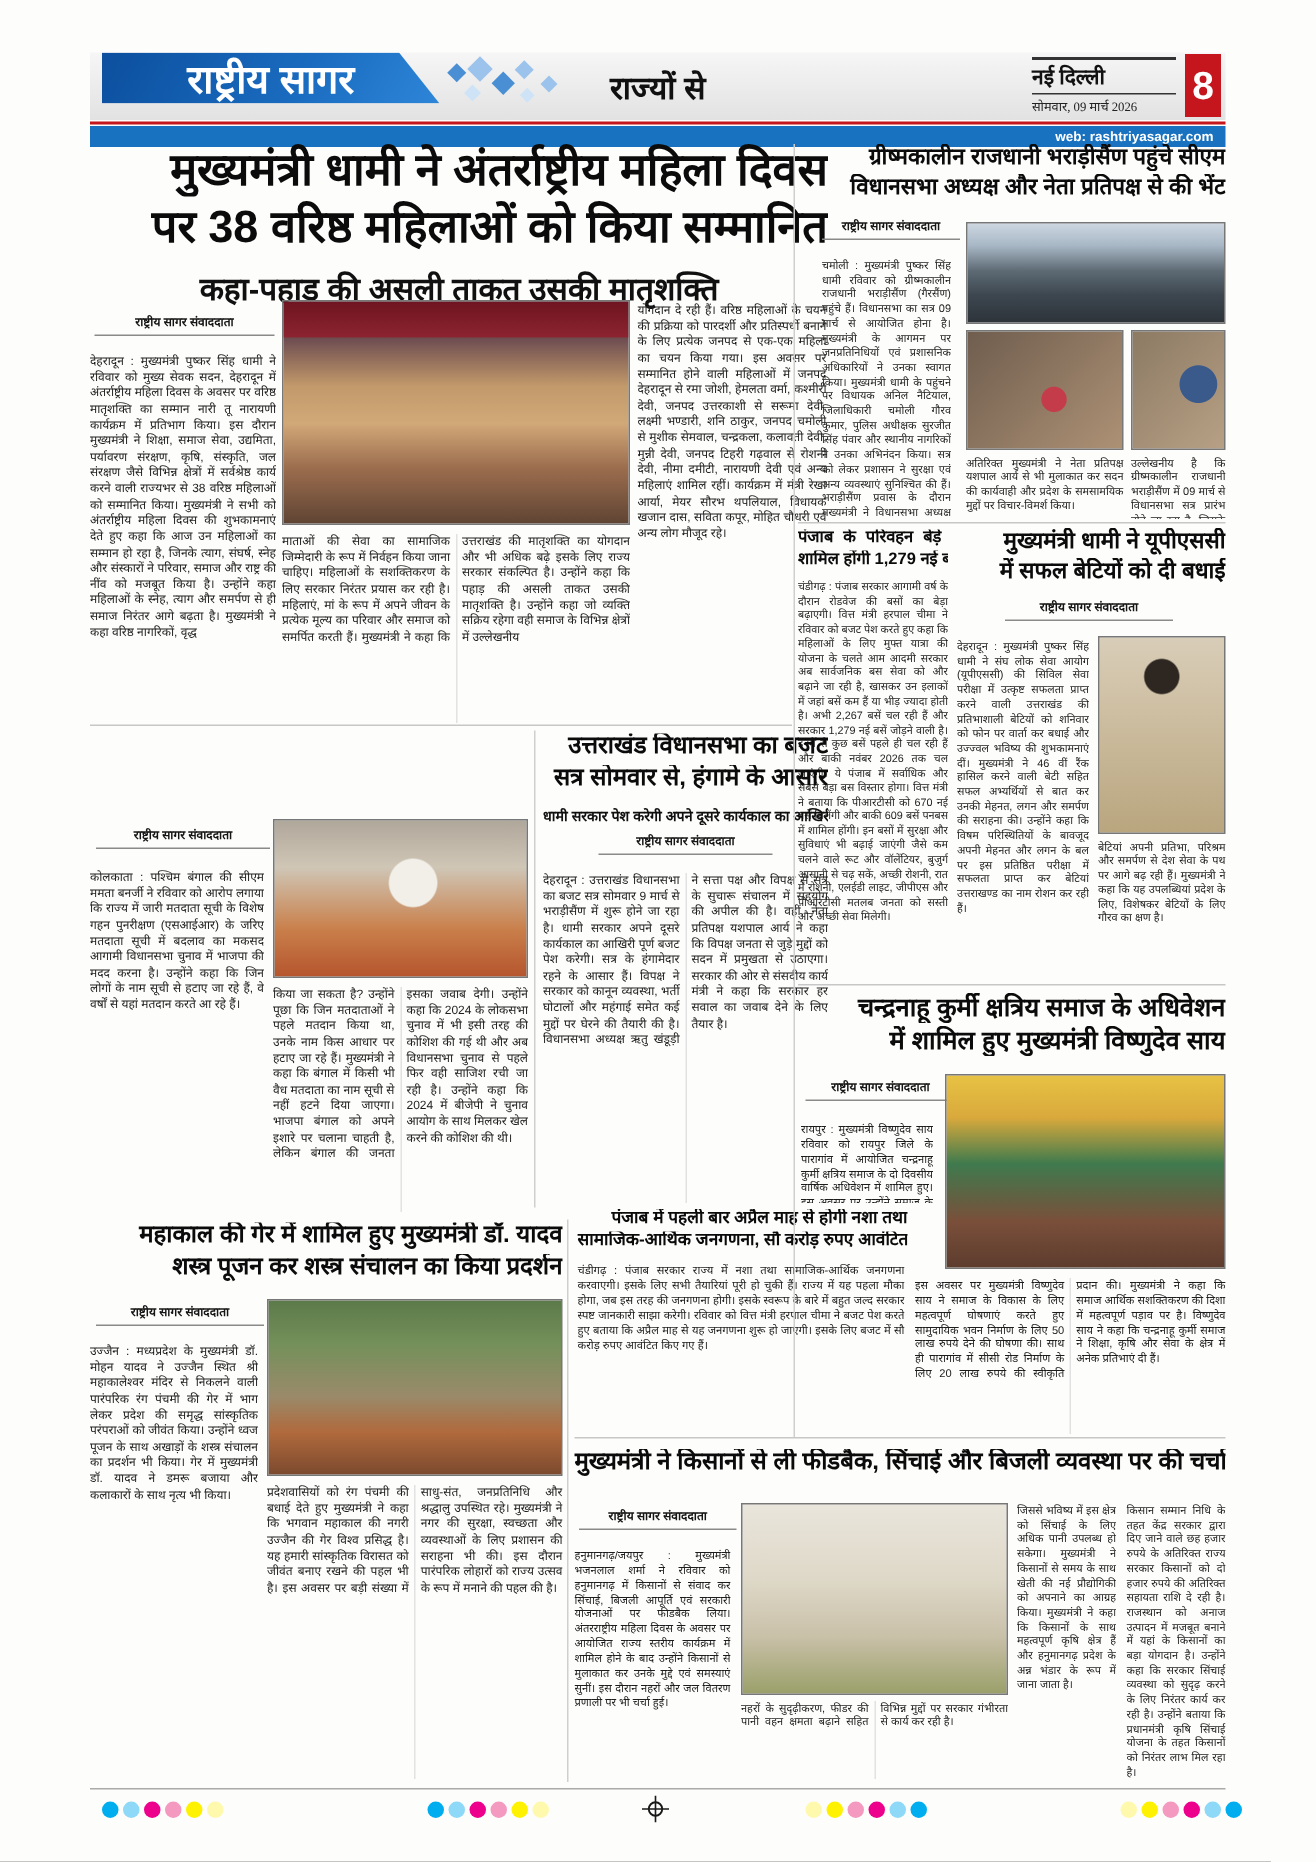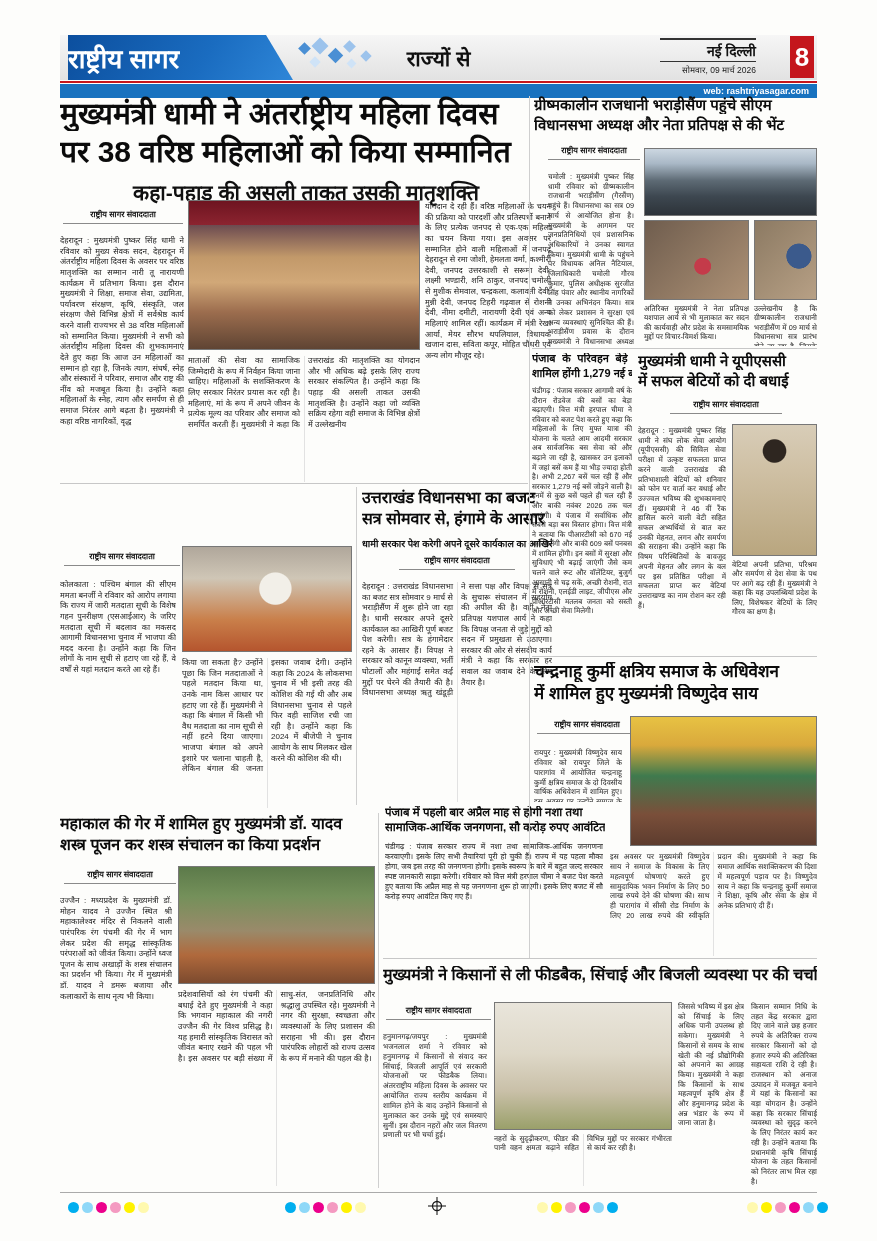--- a/index.html
+++ b/index.html
@@ -1,38 +1,38 @@
 <!DOCTYPE html>
 <html><head>
 <meta charset="utf-8">
 <style>
   html,body{margin:0;padding:0;background:#9a9a9a;}
   .page{position:relative;width:877px;height:1241px;background:#fdfdfb;margin:0 auto;overflow:hidden;
         font-family:"Liberation Sans",sans-serif;}
   
   .hdr-bar{position:absolute;left:60px;top:35px;width:757px;height:45px;
            background:linear-gradient(#f6f6f6,#e2e2e2);}
-  .logo-box{position:absolute;left:68px;top:35px;width:225px;height:45px;
+  .logo-box{position:absolute;left:68px;top:35px;width:225px;height:34px;
             background:linear-gradient(120deg,#0c4f9e 0%,#1a6cc0 60%,#2e86d8 100%);
             clip-path:polygon(0 0,88% 0,100% 100%,0 100%);
-            display:flex;align-items:center;
+            display:flex;align-items:center;justify-content:center;
             color:#fff;font-weight:700;font-size:26px;}
   .dia{position:absolute;transform:rotate(45deg);}
   .section-head{position:absolute;left:60px;top:44px;width:757px;text-align:center;
                 font-size:21px;font-weight:700;color:#101010;}
-  .dateline{position:absolute;left:660px;top:38px;width:96px;text-align:right;}
+  .dateline{position:absolute;left:688px;top:38px;width:96px;text-align:left;font-family:Liberation Serif, serif;}
   .dateline .city{font-size:14px;font-weight:700;color:#111;border-top:2px solid #333;border-bottom:1.5px solid #333;padding:1px 0;}
   .dateline .date{font-size:8.5px;color:#222;margin-top:2px;}
   .pagenum{position:absolute;left:790px;top:36px;width:24px;height:42px;background:#c4161c;
            color:#fff;font-size:26px;font-weight:700;display:flex;align-items:center;justify-content:center;}
   .red-rule{position:absolute;left:60px;top:81px;width:757px;height:2px;background:#c4161c;}
   .web-stripe{position:absolute;left:60px;top:84px;width:757px;height:14px;background:#1872bf;
               color:#fff;font-size:9px;font-weight:700;text-align:right;line-height:14px;padding-right:8px;box-sizing:border-box;}
   
-  .hl{position:absolute;font-weight:700;color:#0b0b0b;text-align:left;white-space:nowrap;overflow:hidden;line-height:1.18;}
+  .hl{position:absolute;font-weight:700;color:#0b0b0b;text-align:right;white-space:nowrap;overflow:hidden;line-height:1.18;}
   .sub{position:absolute;font-weight:700;color:#101010;text-align:center;white-space:nowrap;overflow:hidden;}
   .byline{position:absolute;font-size:8px;font-weight:700;color:#151515;text-align:center;
           border-bottom:1px solid #8a8a8a;padding-bottom:3px;line-height:1.25;}
   .body-txt{position:absolute;font-size:8px;line-height:1.33;text-align:justify;color:#1d1d1d;overflow:hidden;}
   .cap{font-size:7.3px;line-height:1.3;color:#222;}
   .cols2{column-count:2;column-gap:8px;column-rule:1px solid #e2e2e2;}
   .photo{position:absolute;border:1px solid #777;box-sizing:border-box;overflow:hidden;}
   .ph-banner{position:absolute;left:0;top:0;width:100%;height:16%;background:linear-gradient(#6e1420,#8c2430);}
   .hline{position:absolute;height:1px;background:#c7c7c7;}
   .vline{position:absolute;width:1px;background:#cfcfcf;}

